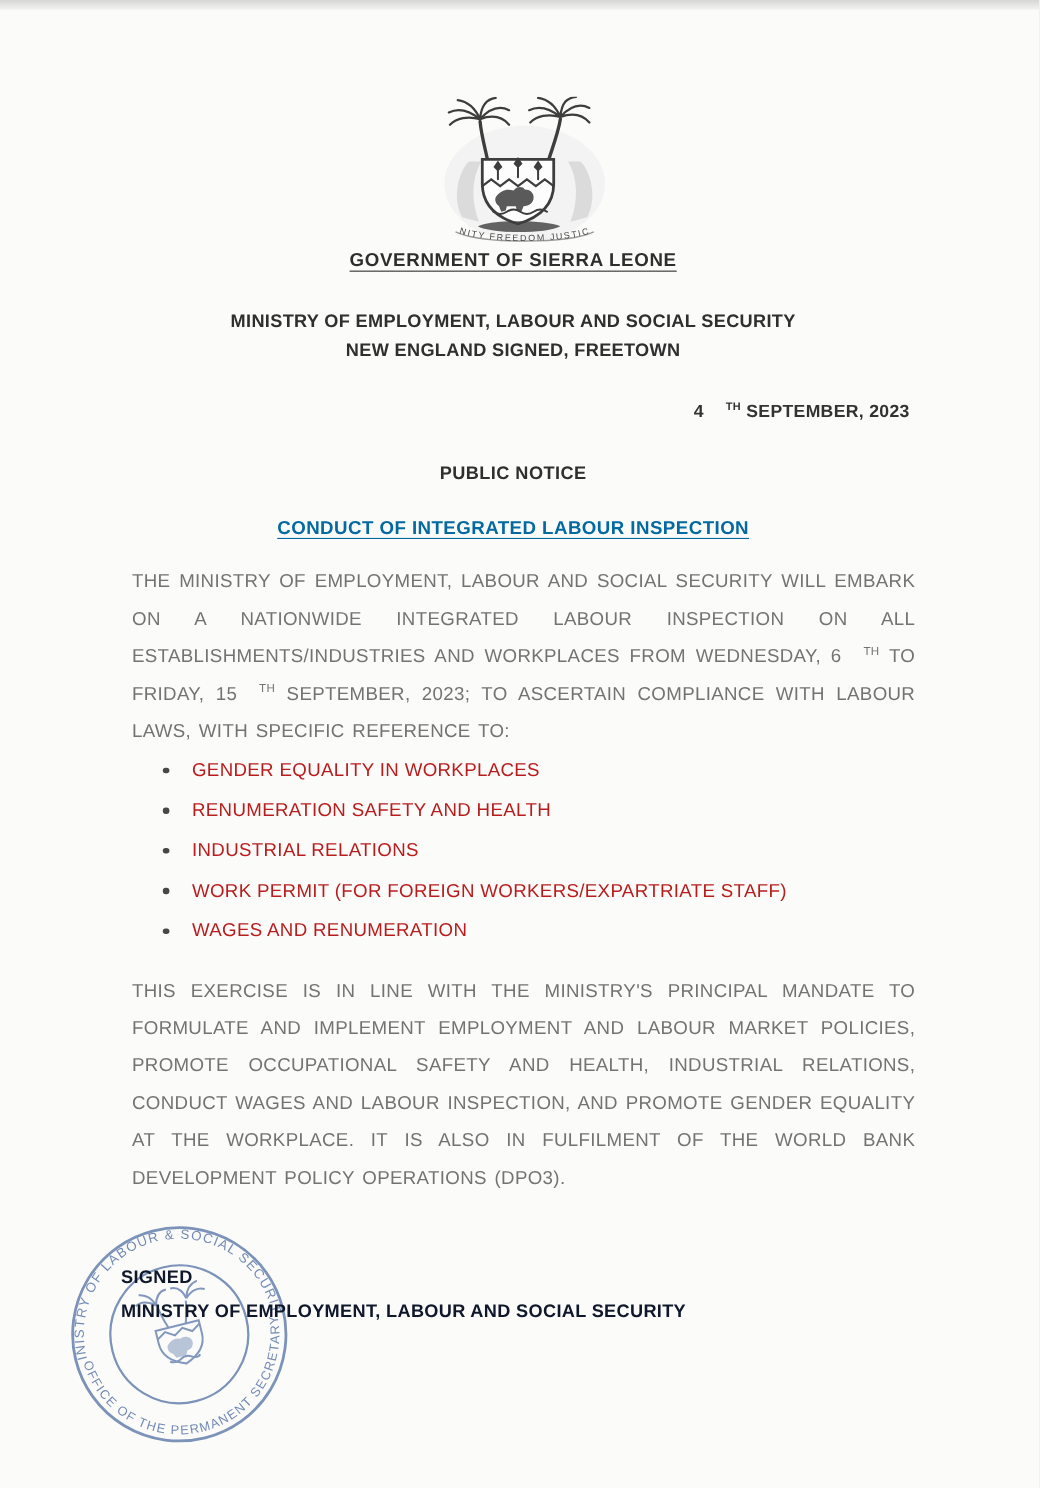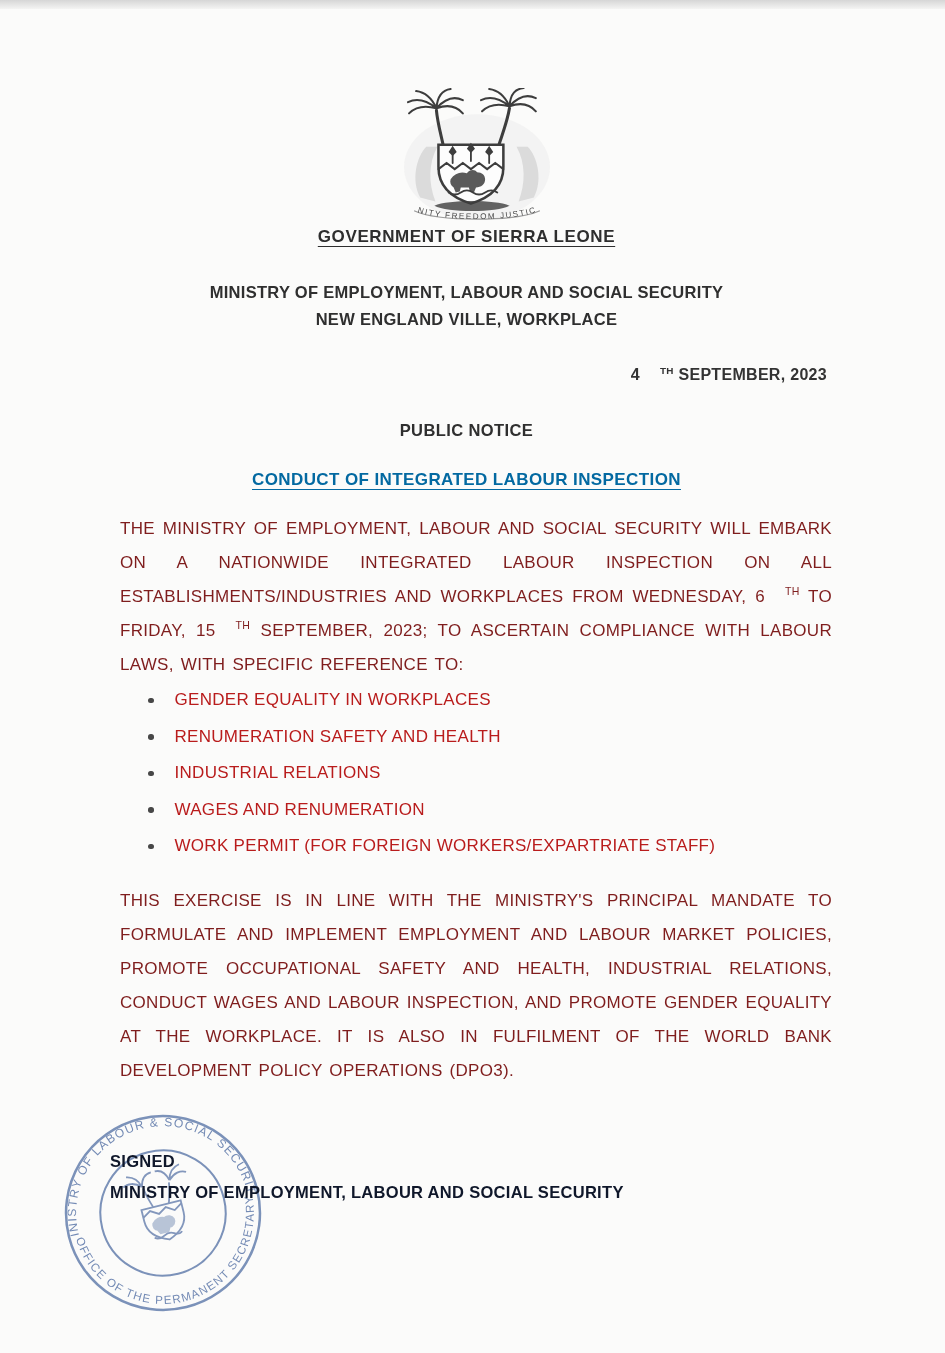--- a/index.html
+++ b/index.html
@@ -17,21 +17,21 @@
   .ministry-block{top:279px;font-size:16.5px;font-weight:bold;color:#2f2f2f;
     line-height:27px;letter-spacing:.3px;}
   .date-line{position:absolute;top:366px;right:118px;font-size:16px;
     font-weight:bold;color:#333;letter-spacing:.3px;}
   .notice-title{top:421px;font-size:16.5px;font-weight:bold;color:#2f2f2f;letter-spacing:.4px;}
   .subject-title{top:470px;font-size:17px;font-weight:bold;color:#0369a1;
     letter-spacing:.4px;text-decoration:underline;text-underline-offset:4px;}
   .para{
     position:absolute;left:120px;width:712px;font-size:17px;line-height:34px;
     text-align:justify;text-align-last:left;letter-spacing:.3px;word-spacing:2px;
-    color:#7f1d1d;
+    color:#737373;
   }
   .para-1{top:512px;}
   .para-2{top:884px;}
   sup{font-size:62%;line-height:0;padding-left:20px;}
   .bullets{position:absolute;left:148px;top:682px;width:700px;}
   .bullet-row{display:flex;align-items:center;height:36.5px;}
   .bullet-dot{width:5.5px;height:5.5px;border-radius:50%;background:#474747;
     margin-right:21px;flex:0 0 auto;}
   .bullet-text{font-size:17px;color:#b91c1c;letter-spacing:.3px;white-space:nowrap;}
   .stamp{position:absolute;left:62px;top:1112px;width:202px;height:202px;
@@ -80,21 +80,21 @@
       <text font-size="8" fill="#4a4a4a" letter-spacing="1.5" font-family="Liberation Sans, sans-serif">
         <textPath href="#ribbonPath" startOffset="50%" text-anchor="middle">UNITY  FREEDOM  JUSTICE</textPath>
       </text>
     </g>
   </svg>
 
   <div class="center-text gov-title">GOVERNMENT OF SIERRA LEONE</div>
 
   <div class="center-text ministry-block">
     <div>MINISTRY OF EMPLOYMENT, LABOUR AND SOCIAL SECURITY</div>
-    <div>NEW ENGLAND VILLE, WORKPLACE</div>
+    <div>NEW ENGLAND SIGNED, FREETOWN</div>
   </div>
 
   <div class="date-line">4<sup>TH</sup> SEPTEMBER, 2023</div>
 
   <div class="center-text notice-title">PUBLIC NOTICE</div>
   <div class="center-text subject-title">CONDUCT OF INTEGRATED LABOUR INSPECTION</div>
 
   <div class="para para-1">THE MINISTRY OF EMPLOYMENT, LABOUR AND SOCIAL SECURITY WILL EMBARK ON A NATIONWIDE INTEGRATED LABOUR INSPECTION ON ALL ESTABLISHMENTS/INDUSTRIES AND WORKPLACES FROM WEDNESDAY, 6<sup>TH</sup> TO FRIDAY, 15<sup>TH</sup> SEPTEMBER, 2023; TO ASCERTAIN COMPLIANCE WITH LABOUR LAWS, WITH SPECIFIC REFERENCE TO:</div>
 
   <div class="bullets">
@@ -105,25 +105,25 @@
     <div class="bullet-row">
       <span class="bullet-dot"></span>
       <span class="bullet-text">RENUMERATION SAFETY AND HEALTH</span>
     </div>
     <div class="bullet-row">
       <span class="bullet-dot"></span>
       <span class="bullet-text">INDUSTRIAL RELATIONS</span>
     </div>
     <div class="bullet-row">
       <span class="bullet-dot"></span>
-      <span class="bullet-text">WAGES AND RENUMERATION</span>
+      <span class="bullet-text">WORK PERMIT (FOR FOREIGN WORKERS/EXPARTRIATE STAFF)</span>
     </div>
     <div class="bullet-row">
       <span class="bullet-dot"></span>
-      <span class="bullet-text">WORK PERMIT (FOR FOREIGN WORKERS/EXPARTRIATE STAFF)</span>
+      <span class="bullet-text">WAGES AND RENUMERATION</span>
     </div>
   </div>
 
   <div class="para para-2">THIS EXERCISE IS IN LINE WITH THE MINISTRY'S PRINCIPAL MANDATE TO FORMULATE AND IMPLEMENT EMPLOYMENT AND LABOUR MARKET POLICIES, PROMOTE OCCUPATIONAL SAFETY AND HEALTH, INDUSTRIAL RELATIONS, CONDUCT WAGES AND LABOUR INSPECTION, AND PROMOTE GENDER EQUALITY AT THE WORKPLACE. IT IS ALSO IN FULFILMENT OF THE WORLD BANK DEVELOPMENT POLICY OPERATIONS (DPO3).</div>
 
   <svg class="stamp" viewBox="0 0 200 200">
     <g stroke="#5572a8" fill="none" opacity="0.85">
       <circle cx="100" cy="100" r="96" stroke-width="2.5"></circle>
       <circle cx="100" cy="100" r="62" stroke-width="2"></circle>
     </g>

